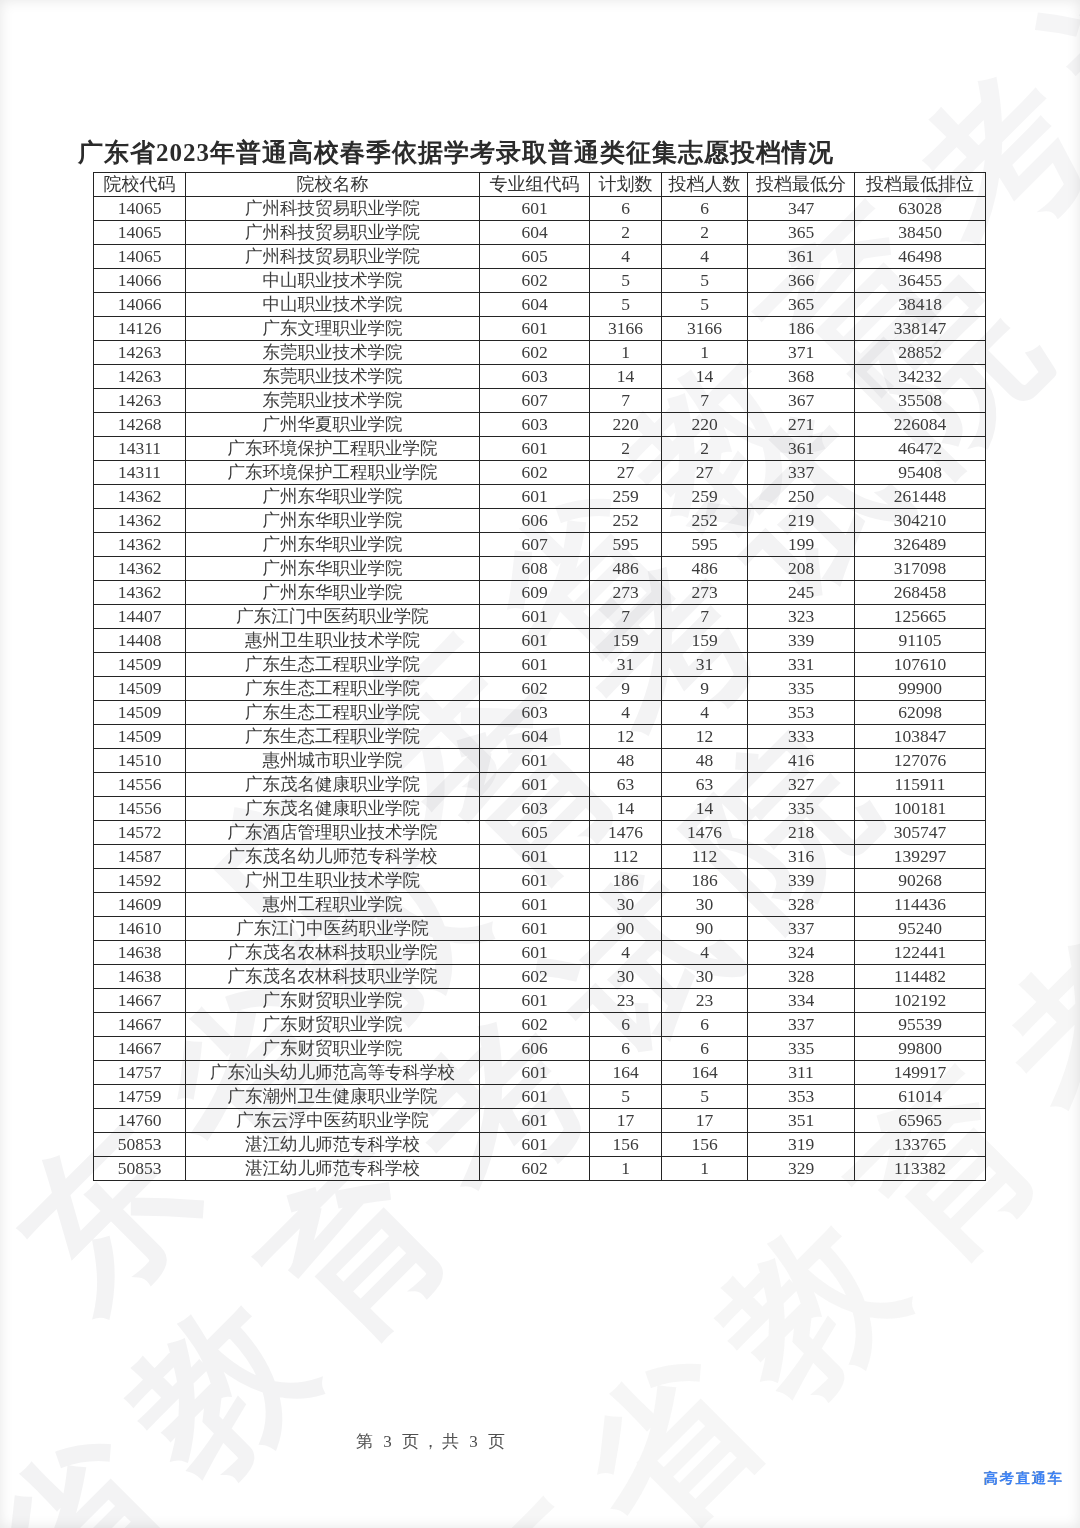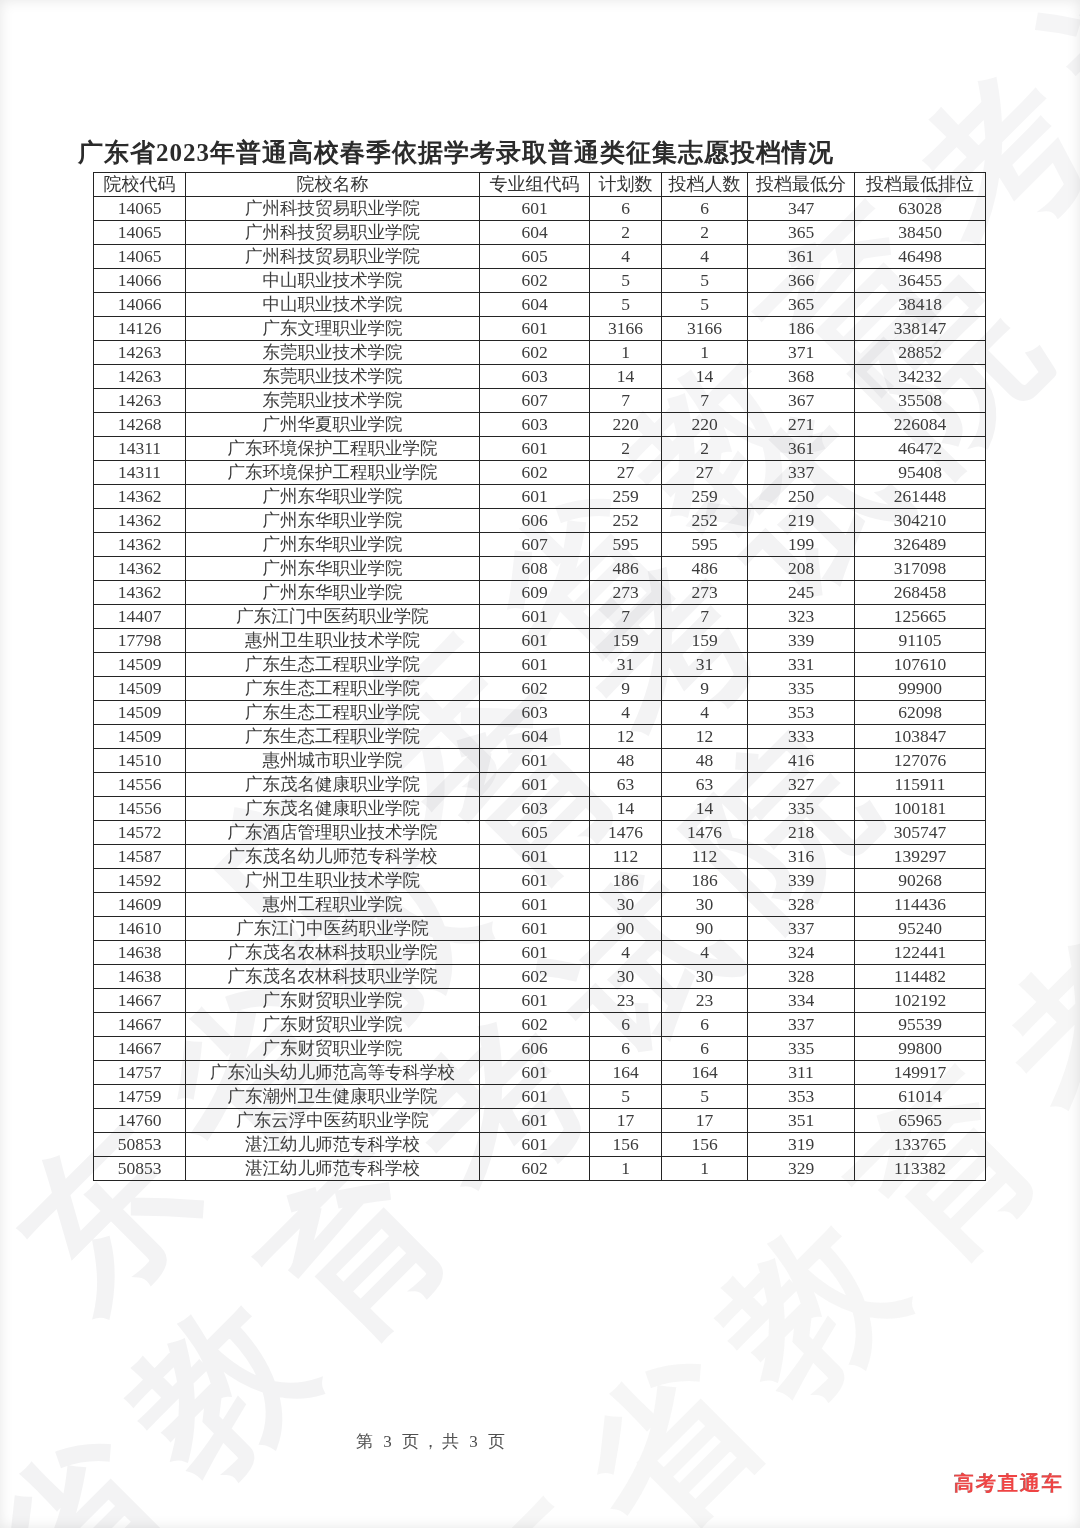--- a/index.html
+++ b/index.html
@@ -106,24 +106,24 @@
     width: 864px;
     text-align: center;
     font-size: 17px;
     letter-spacing: 3px;
     color: #4f4f4f;
   }
   .brand {
     position: absolute;
     right: 16px;
     top: 1470px;
-    font-size: 20px;
+    font-size: 14px;
     font-weight: bold;
     letter-spacing: 2px;
-    color: #ef4444;
+    color: #3b82f6;
     text-shadow: 0.5px 0.5px 0 #ffffff, -0.5px -0.5px 0 #7c7c7c;
     font-family: "Liberation Sans", sans-serif;
   }
 </style>
 </head>
 <body>
 
 <div class="wm-layer">
   <span class="wm a">广东省教育考试院</span>
   <span class="wm b">广东省教育考试院</span>
@@ -315,21 +315,21 @@
         <tr>
           <td>14407</td>
           <td>广东江门中医药职业学院</td>
           <td>601</td>
           <td>7</td>
           <td>7</td>
           <td>323</td>
           <td>125665</td>
         </tr>
         <tr>
-          <td>17798</td>
+          <td>14408</td>
           <td>惠州卫生职业技术学院</td>
           <td>601</td>
           <td>159</td>
           <td>159</td>
           <td>339</td>
           <td>91105</td>
         </tr>
         <tr>
           <td>14509</td>
           <td>广东生态工程职业学院</td>

